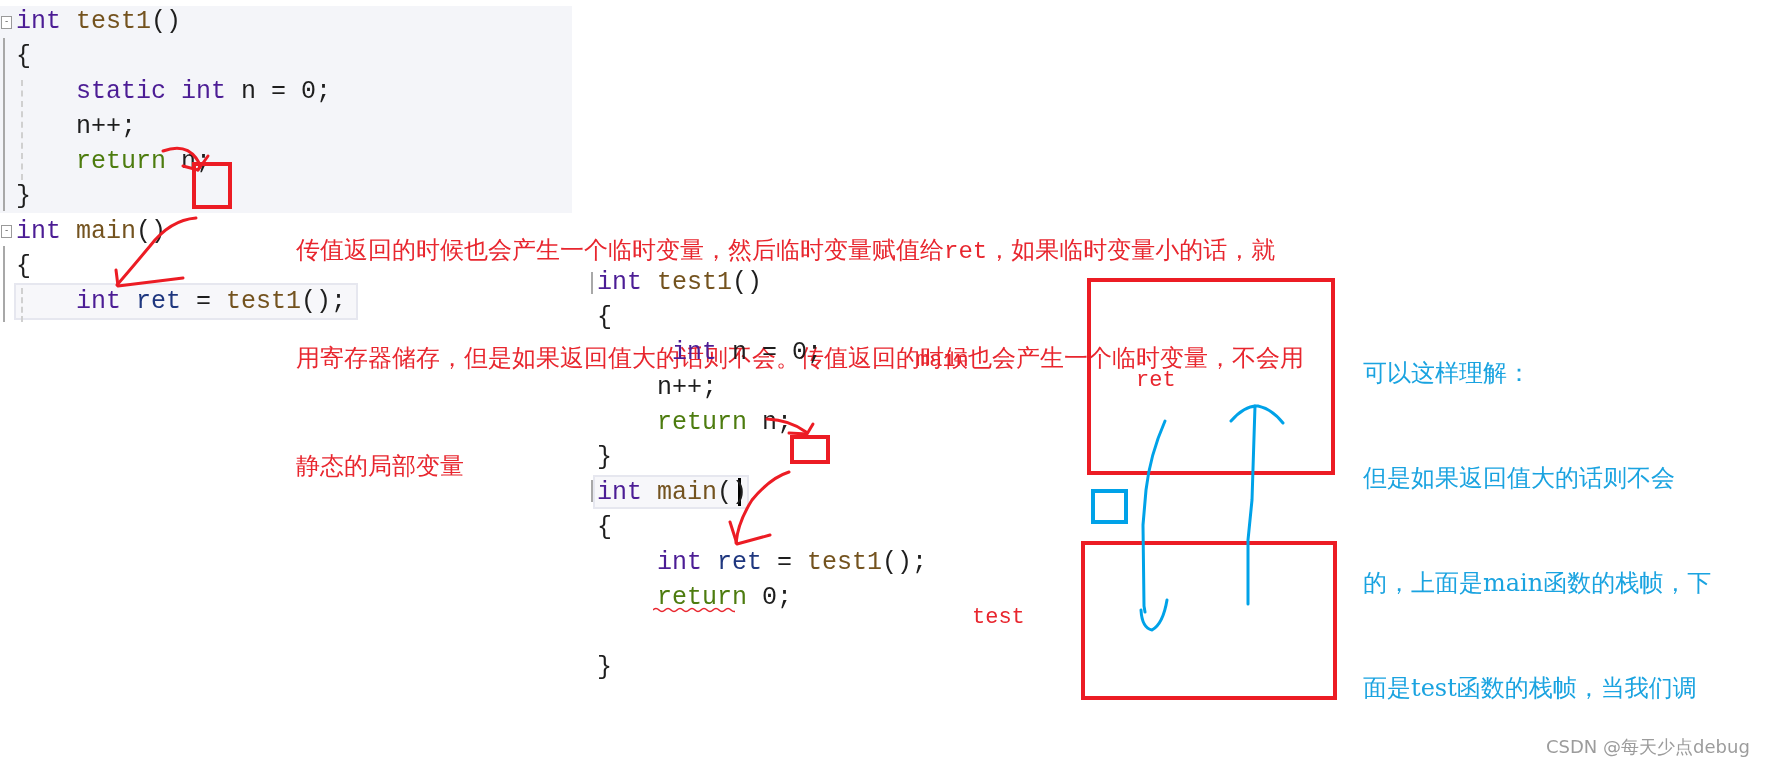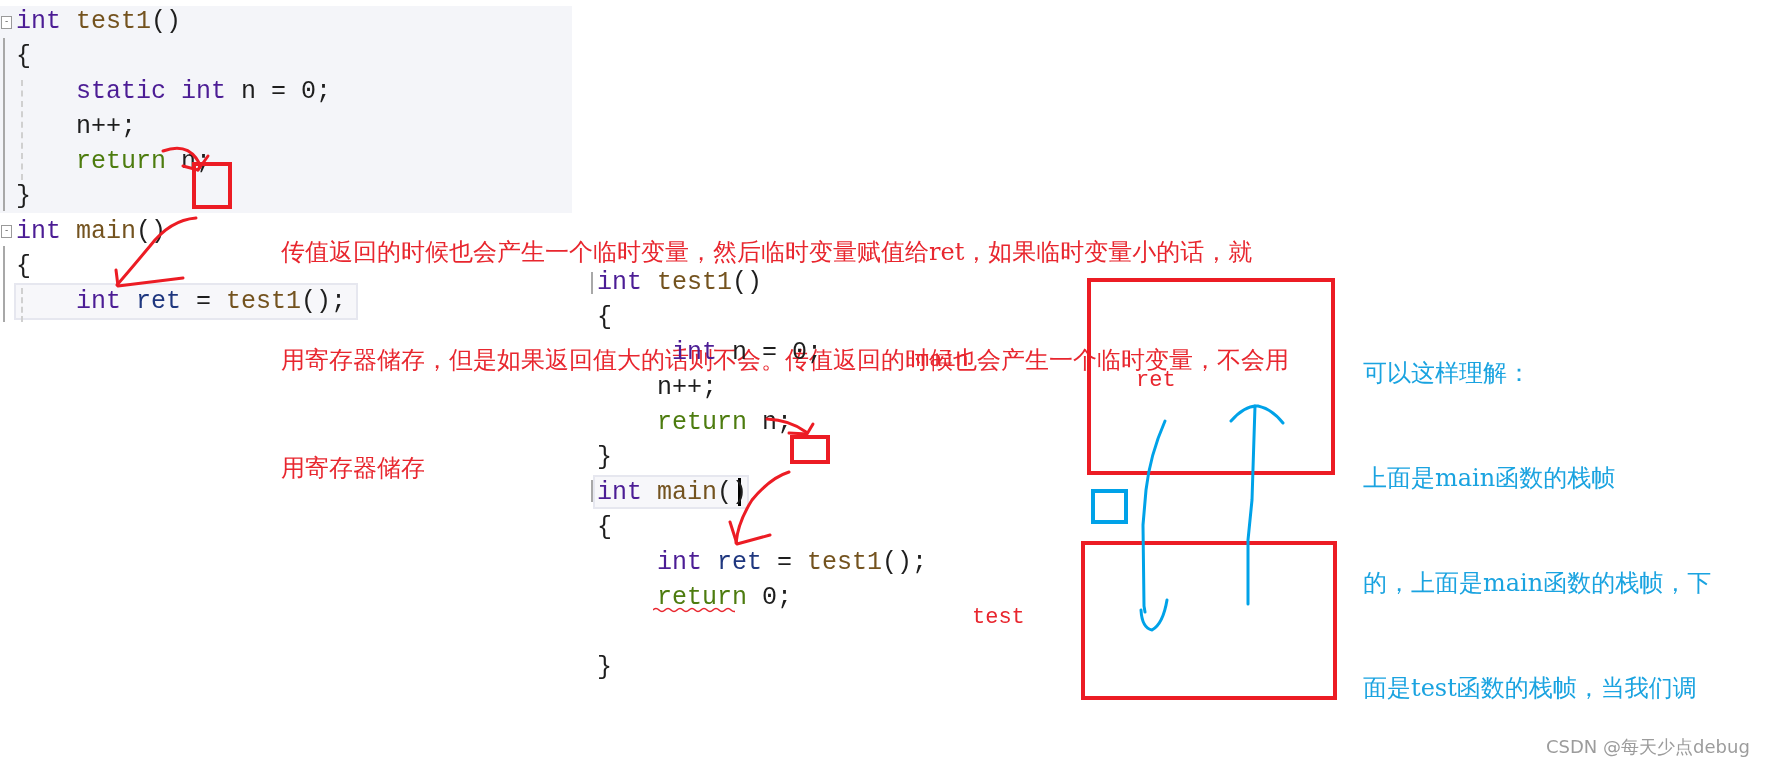--- a/index.html
+++ b/index.html
@@ -38,24 +38,24 @@
 <div class="hl-line" style="left:14px;top:283px;width:340px;height:33px;"></div>
 <div class="fold" style="left:1px;top:16px;">-</div>
 <div class="fold" style="left:1px;top:225px;">-</div>
 <div class="gutter-line" style="left:3px;top:38px;height:173px;"></div>
 <div class="gutter-line" style="left:3px;top:246px;height:76px;"></div>
 <div class="guide" style="left:21px;top:80px;height:100px;"></div>
 <div class="guide" style="left:21px;top:288px;height:34px;"></div>
 
 <div class="code" id="code1" style="left:16px;top:4px;"><div style="height: 35px;"><span class="kw">int</span><span class="plain"> </span><span class="fn">test1</span><span class="plain">()</span></div><div style="height: 35px;"><span class="plain">{</span></div><div style="height: 35px;"><span class="kw">    static</span><span class="plain"> </span><span class="kw">int</span><span class="plain"> n = 0;</span></div><div style="height: 35px;"><span class="plain">    n++;</span></div><div style="height: 35px;"><span class="ret">    return</span><span class="plain"> n;</span></div><div style="height: 35px;"><span class="plain">}</span></div><div style="height: 35px;"><span class="kw">int</span><span class="plain"> </span><span class="fn">main</span><span class="plain">()</span></div><div style="height: 35px;"><span class="plain">{</span></div><div style="height: 35px;"><span class="kw">    int</span><span class="plain"> </span><span class="var">ret</span><span class="plain"> = </span><span class="fn">test1</span><span class="plain">();</span></div></div>
 
-<div class="abs annot-red" style="left:281px;top:162px;">
+<div class="abs annot-red" style="left:296px;top:162px;font-family:Liberation Mono, monospace;">
   <div>传值返回的时候也会产生一个临时变量，然后临时变量赋值给ret，如果临时变量小的话，就</div>
   <div>用寄存器储存，但是如果返回值大的话则不会。传值返回的时候也会产生一个临时变量，不会用</div>
-  <div>用寄存器储存</div>
+  <div>静态的局部变量</div>
 </div>
 
 <div class="gutter-line" style="left:591px;top:272px;height:22px;width:2px;"></div>
 <div class="gutter-line" style="left:591px;top:480px;height:22px;width:2px;"></div>
 <div class="hl-line" style="left:593px;top:475px;width:152px;height:30px;"></div>
 <div class="caret" style="left:738px;top:478px;height:28px;"></div>
 <div class="code" id="code2" style="left:597px;top:265px;"><div style="height: 35px;"><span class="kw">int</span><span class="plain"> </span><span class="fn">test1</span><span class="plain">()</span></div><div style="height: 35px;"><span class="plain">{</span></div><div style="height: 35px;"><span class="kw">     int</span><span class="plain"> n = 0;</span></div><div style="height: 35px;"><span class="plain">    n++;</span></div><div style="height: 35px;"><span class="ret">    return</span><span class="plain"> n;</span></div><div style="height: 35px;"><span class="plain">}</span></div><div style="height: 35px;"><span class="kw">int</span><span class="plain"> </span><span class="fn">main</span><span class="plain">()</span></div><div style="height: 35px;"><span class="plain">{</span></div><div style="height: 35px;"><span class="kw">    int</span><span class="plain"> </span><span class="var">ret</span><span class="plain"> = </span><span class="fn">test1</span><span class="plain">();</span></div><div style="height: 35px;"><span class="ret">    return</span><span class="plain"> 0;</span></div><div style="height: 35px;"><span class="plain"></span></div><div style="height: 35px;"><span class="plain">}</span></div></div>
 <svg class="squiggle" style="left:653px;top:607px;width:82px;" viewBox="0 0 82 6">
   <path d="M0 3 Q3 0 6 3 T12 3 T18 3 T24 3 T30 3 T36 3 T42 3 T48 3 T54 3 T60 3 T66 3 T72 3 T78 3 T84 3" fill="none" stroke="#e8262e" stroke-width="1.6"></path>
 </svg>
@@ -90,21 +90,21 @@
     <path d="M1165 421 Q1150 455 1146 490 L1143 525 L1144 606 L1145 612"></path>
     <path d="M1141 610 Q1142 628 1152 630 Q1163 624 1167 600"></path>
 
     <path d="M1248 604 L1248 540 L1252 500 L1255 406"></path>
     <path d="M1231 421 Q1245 405 1258 406 Q1272 409 1283 423"></path>
   </g>
 </svg>
 
 <div class="abs annot-blue" style="left:1363px;top:286px;">
   <div>可以这样理解：</div>
-  <div>上面是main函数的栈帧</div>
+  <div>但是如果返回值大的话则不会</div>
   <div>的，上面是main函数的栈帧，下</div>
   <div>面是test函数的栈帧，当我们调</div>
   
   
   
   
   
   
   
   

